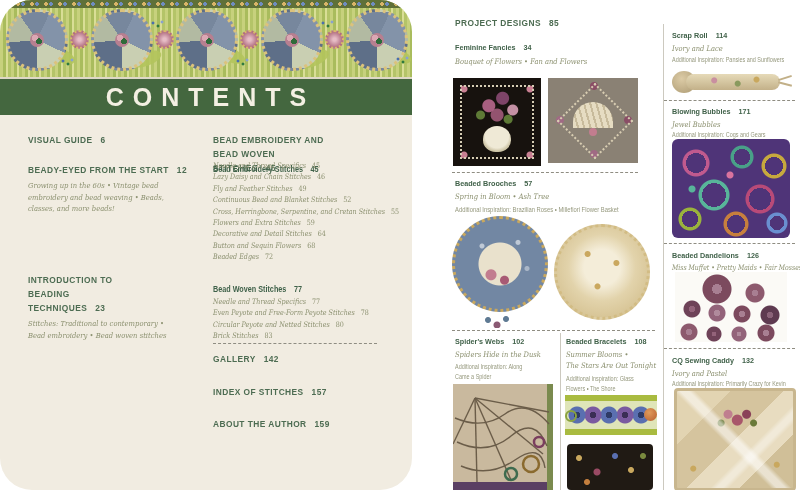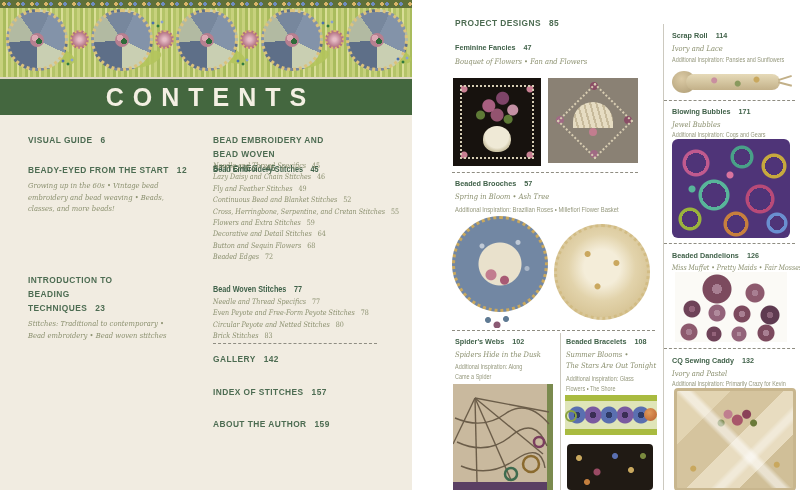--- a/index.html
+++ b/index.html
@@ -1,21 +1,21 @@
 <!DOCTYPE html>
 <html><head>
 <meta charset="utf-8">
 <style>
   html,body{margin:0;padding:0;}
   body{width:800px;height:490px;position:relative;overflow:hidden;background:#ffffff;
        font-family:"Liberation Sans",sans-serif;}
   .abs{position:absolute;}
 
   
-  .pageL{position:absolute;left:0;top:0;width:412px;height:490px;overflow:hidden;}
+  .pageL{position:absolute;left:0;top:0;width:412px;height:490px;overflow:hidden;border-radius:32px;}
   .deco{position:absolute;left:0;top:0;width:412px;height:77px;overflow:hidden;
         background:
           repeating-linear-gradient(90deg,#c7d17d 0 3px,#a9bc5d 3px 6px,#d9de96 6px 8px,#b4c468 8px 11px);}
   .bead-top{position:absolute;left:0;top:0;width:412px;height:8px;background-color:#5f7038;
         background-image:radial-gradient(circle 2px at 4px 4px,#d8b468 95%,transparent),
                          radial-gradient(circle 2px at 9px 4px,#6f8cc0 95%,transparent);
         background-size:14px 8px;}
   .dleaf{position:absolute;width:32px;height:14px;border-radius:50%;background:#b2c45c;opacity:.9;}
   .dflower{position:absolute;top:9px;width:56px;height:56px;border-radius:50%;
         border:3px dotted #dcc27c;
@@ -258,21 +258,21 @@
     </div>
   </div>
 </div>
 
 <div class="pageR">
   <div class="abs h-caps nowrap" style="left:5px;top:16px">
     <span>PROJECT DESIGNS</span><span class="pg">85</span>
   </div>
 
   <div class="abs proj-h" style="left:5px;top:42px">
-    <span>Feminine Fancies</span><span class="pg">47</span>
+    <span>Feminine Fancies</span><span class="pg">34</span>
   </div>
   <div class="abs proj-sub nowrap" style="left:5px;top:56px">Bouquet of Flowers  •  Fan and Flowers</div>
   <div class="ph ph-bouquet">
     <div class="bq-frame"></div>
     <div class="bq-bouq"></div>
     <div class="bq-vase"></div>
   </div>
   <div class="ph ph-fan">
     <div class="fan-diamond"></div>
     <div class="fan-shape"></div>

